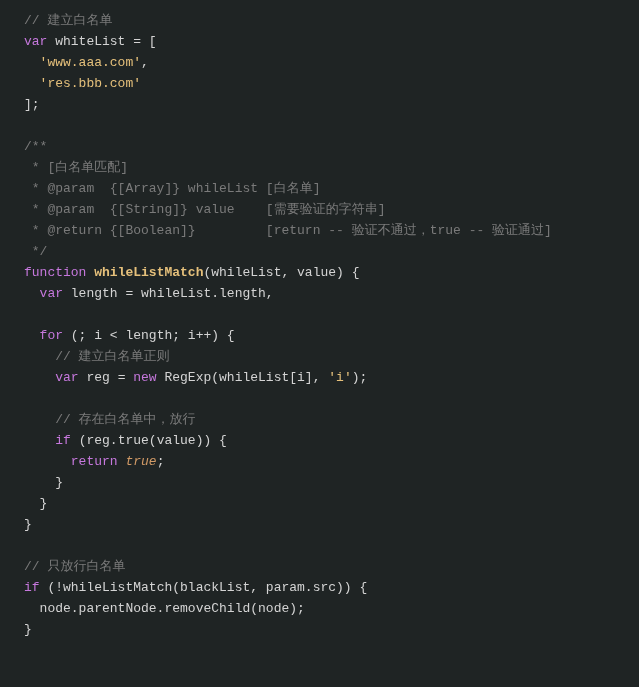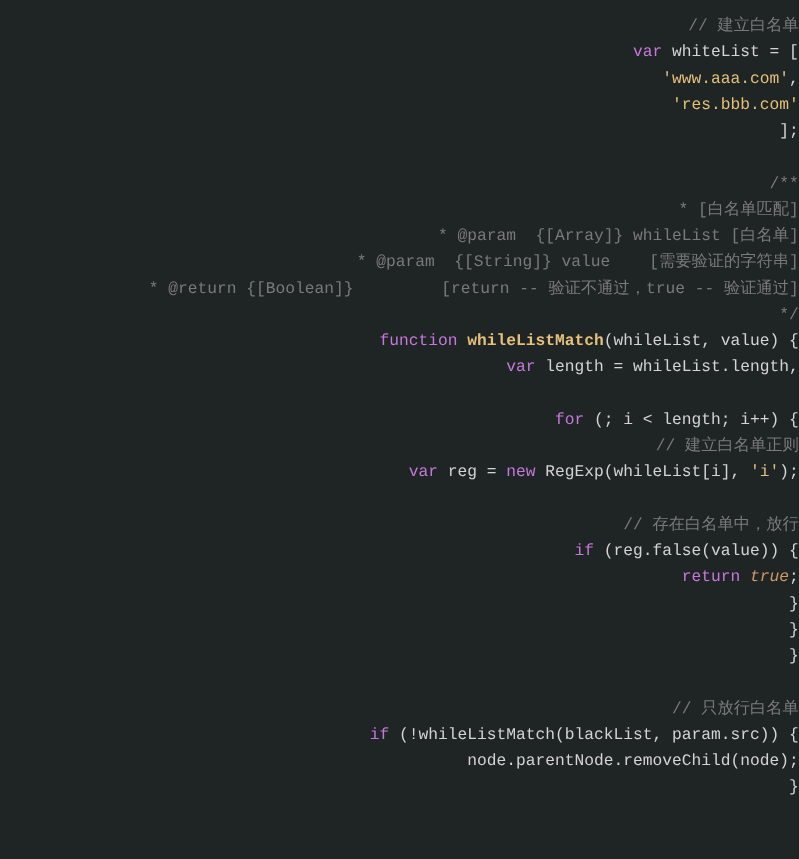--- a/index.html
+++ b/index.html
@@ -12,21 +12,20 @@
       padding: 10px 0;
       width: 639px;
       height: 687px;
       overflow: hidden;
     }
     .code-container {
       padding-left: 24px;
     }
     .line {
       white-space: pre;
-      text-align: right;
     }
     .comment { color: #7a7a7a; }
     .keyword { color: #c678dd; }
     .string { color: #e5c07b; }
     .number { color: #d19a66; }
     .function-name { color: #e5c07b; font-weight: bold; }
     .bool { color: #d19a66; font-style: italic; }
   </style>
 </head>
 <body>
@@ -45,21 +44,21 @@
 <div class="line"><span class="comment"> * @return {[Boolean]}         [return -- 验证不通过，true -- 验证通过]</span></div>
 <div class="line"><span class="comment"> */</span></div>
 <div class="line"><span class="keyword">function</span><span class="function-name"> whileListMatch</span><span>(whileList, value) {</span></div>
 <div class="line">  <span class="keyword">var</span><span> length = whileList.length,</span></div>
 <div class="line"> </div>
 <div class="line">  <span class="keyword">for</span><span> (; i &lt; length; i++) {</span></div>
 <div class="line">    <span class="comment">// 建立白名单正则</span></div>
 <div class="line">    <span class="keyword">var</span><span> reg = </span><span class="keyword">new</span><span> RegExp</span><span>(whileList[i], </span><span class="string">'i'</span><span>);</span></div>
 <div class="line"> </div>
 <div class="line">    <span class="comment">// 存在白名单中，放行</span></div>
-<div class="line">    <span class="keyword">if</span><span> (reg.false(value)) {</span></div>
+<div class="line">    <span class="keyword">if</span><span> (reg.true(value)) {</span></div>
 <div class="line">      <span class="keyword">return</span><span class="bool"> true</span><span>;</span></div>
 <div class="line">    <span>}</span></div>
 <div class="line">  <span>}</span></div>
 <div class="line"><span>}</span></div>
 <div class="line"> </div>
 <div class="line"><span class="comment">// 只放行白名单</span></div>
 <div class="line"><span class="keyword">if</span><span> (!whileListMatch(blackList, param.src)) {</span></div>
 <div class="line"><span>  node.parentNode.removeChild(node);</span></div>
 <div class="line"><span>}</span></div>
 </div>

